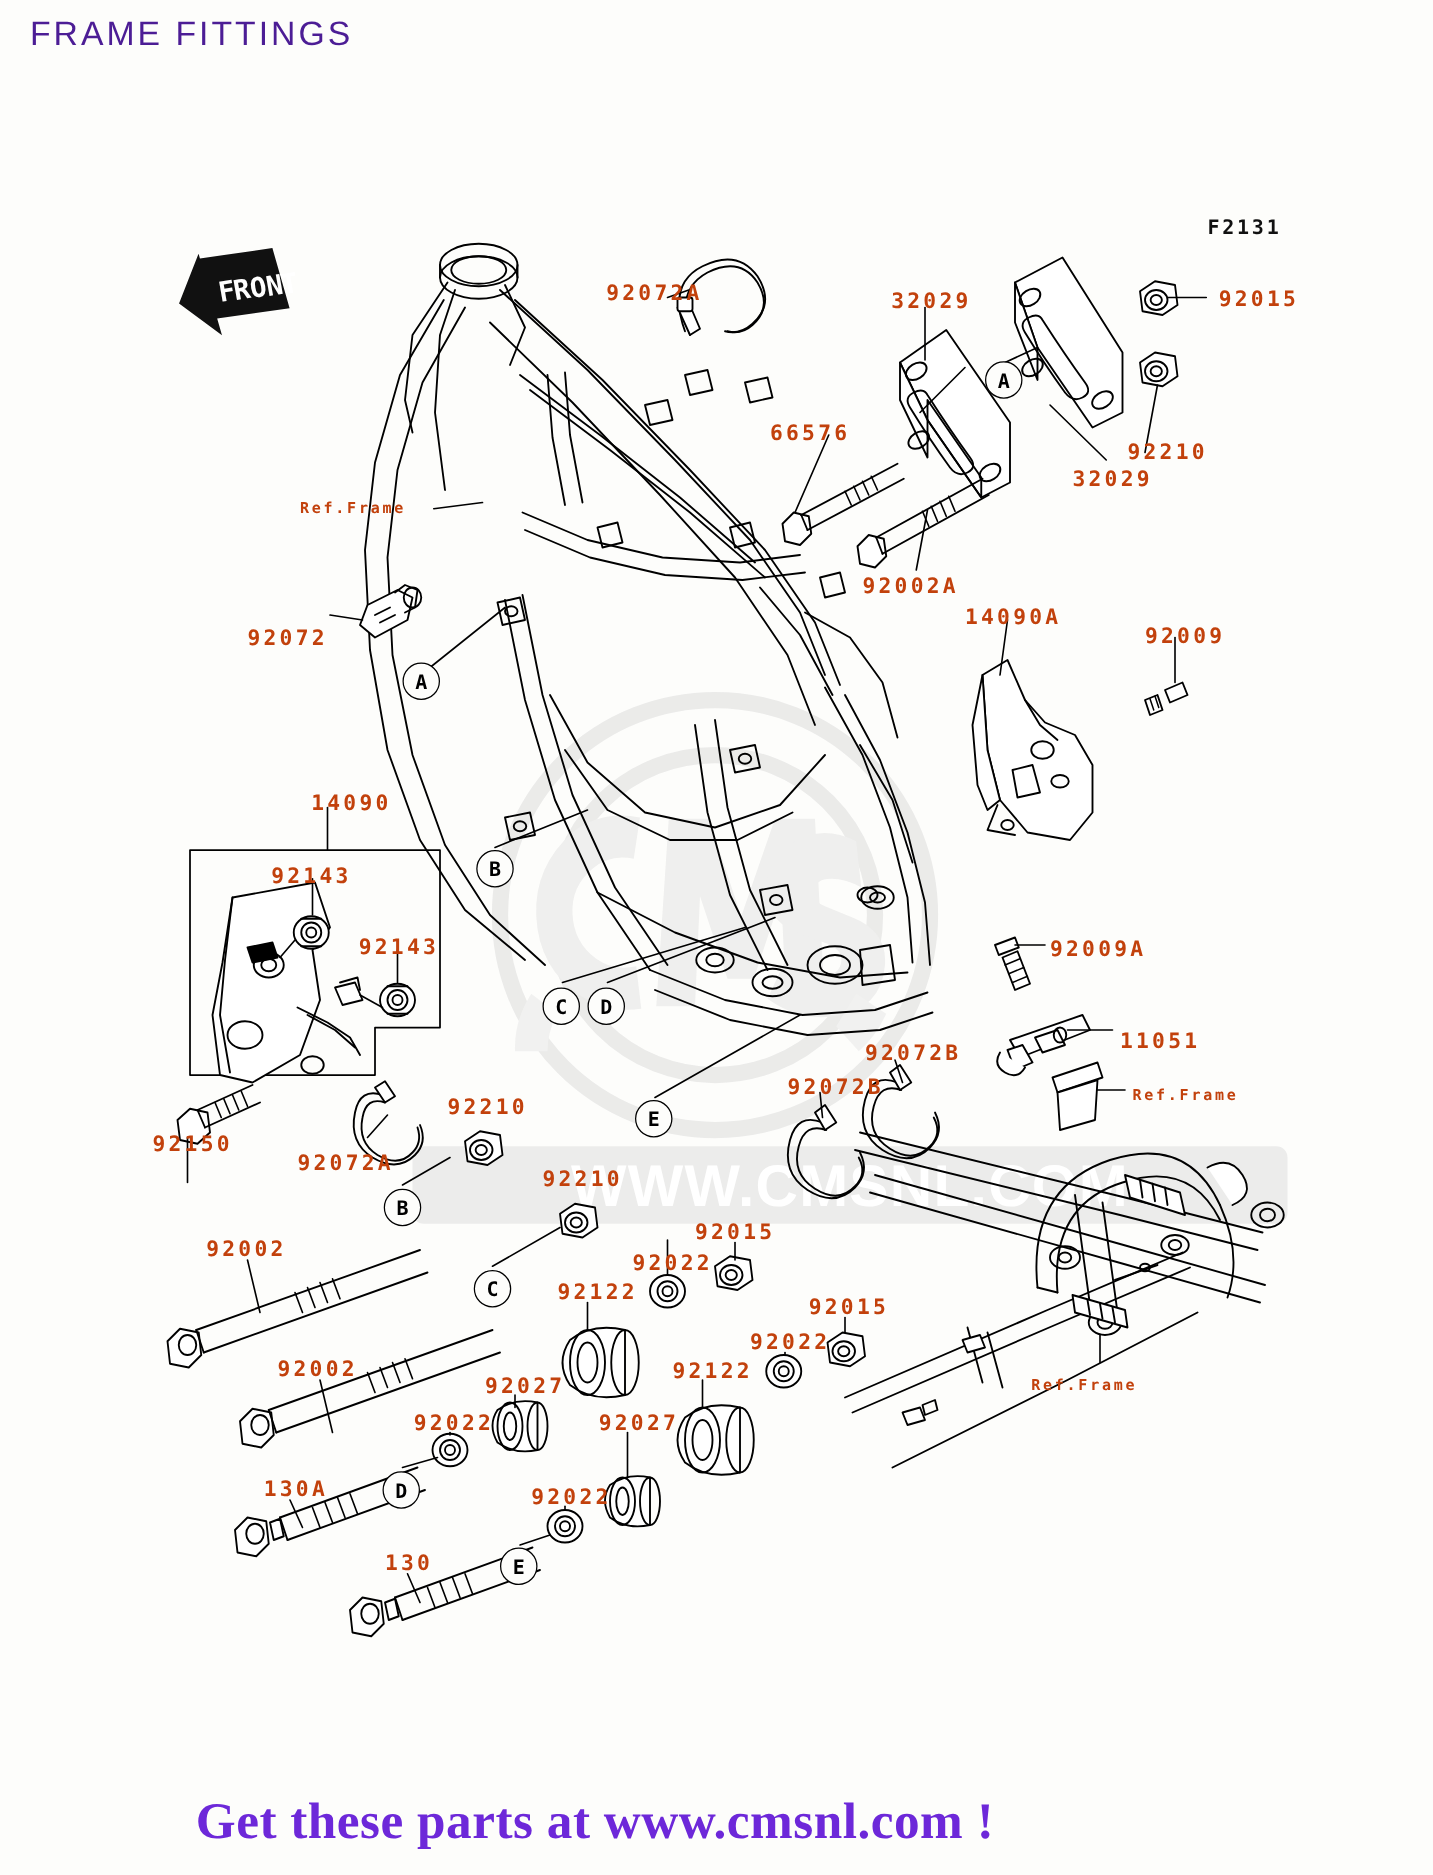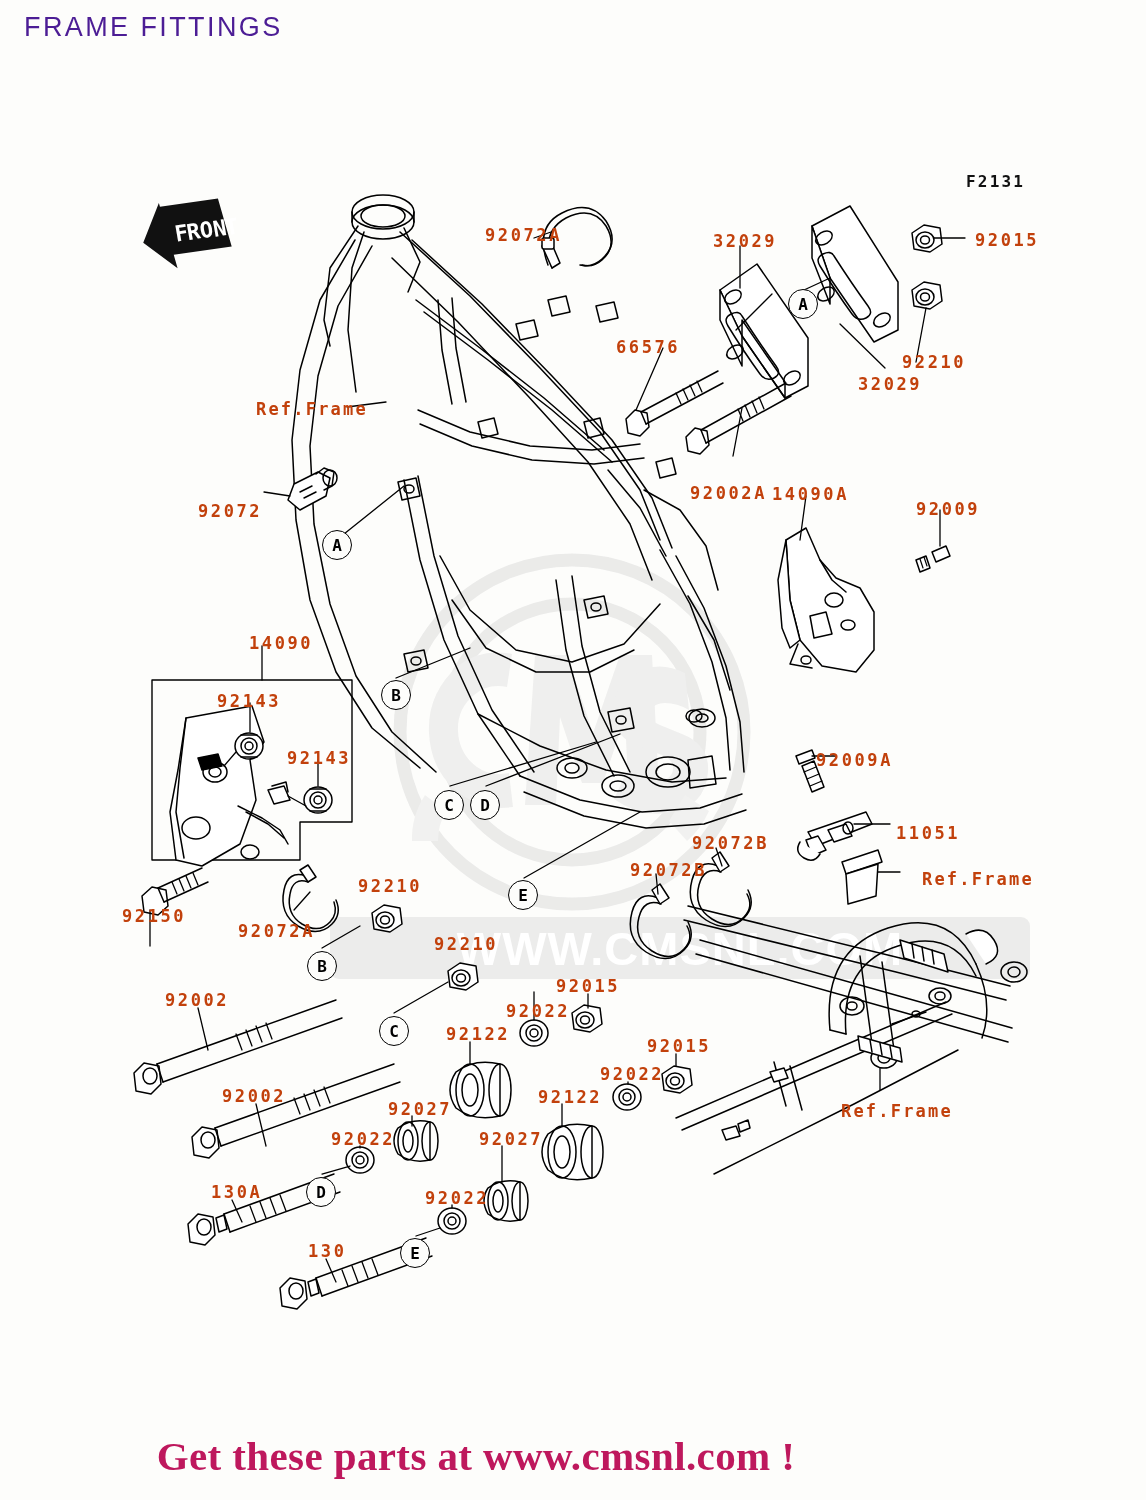--- a/index.html
+++ b/index.html
@@ -45,41 +45,41 @@
   
   .art{position:absolute;left:0;top:0;width:1146px;height:1500px;}
 
   
   .lbl{
     position:absolute;
     font-family:"DejaVu Sans Mono","Liberation Mono",monospace;
     font-size:17px;font-weight:bold;letter-spacing:2.6px;
     color:#c2410c;white-space:nowrap;
   }
-  .lbl.small{font-size:17px;letter-spacing:2.2px;margin-left:16px;}
+  .lbl.small{font-size:12px;letter-spacing:2.2px;}
 
   
   .callout{
     position:absolute;width:30px;height:30px;border-radius:50%;
     border:1.7px solid #000;background:#fdfdfb;
     display:flex;align-items:center;justify-content:center;
     font-family:"DejaVu Sans Mono","Liberation Mono",monospace;
     font-size:16px;font-weight:bold;color:#000;
     box-sizing:border-box;
   }
 
   
   .front-badge{position:absolute;left:138px;top:186px;width:100px;height:92px;}
 
   
   .banner{
     position:absolute;left:0;top:1432px;width:952px;
     text-align:center;
     font-family:"Liberation Serif","DejaVu Serif",serif;
-    font-weight:bold;font-size:41px;color:#be185d;
+    font-weight:bold;font-size:41px;color:#6d28d9;
     letter-spacing:.4px;white-space:nowrap;
   }
 </style>
 </head>
 <body>
 
 <div id="page">
 
   <div class="page-title">FRAME FITTINGS</div>
   <div class="ref-code">F2131</div>
@@ -562,28 +562,28 @@
   </svg>
 
   <div id="labels">
       <div class="lbl" style="left: 485px; top: 225px;">92072A</div>
       <div class="lbl" style="left: 713px; top: 231px;">32029</div>
       <div class="lbl" style="left: 975px; top: 230px;">92015</div>
       <div class="lbl" style="left: 616px; top: 337px;">66576</div>
       <div class="lbl" style="left: 902px; top: 352px;">92210</div>
       <div class="lbl" style="left: 858px; top: 374px;">32029</div>
       <div class="lbl small" style="left: 240px; top: 399px;">Ref.Frame</div>
-      <div class="lbl" style="left: 690px; top: 459px; margin-top: 24px;">92002A</div>
+      <div class="lbl" style="left: 690px; top: 459px;">92002A</div>
       <div class="lbl" style="left: 772px; top: 484px;">14090A</div>
       <div class="lbl" style="left: 198px; top: 485px; margin-top: 16px;">92072</div>
       <div class="lbl" style="left: 916px; top: 499px;">92009</div>
       <div class="lbl" style="left: 227px; top: 633px; margin-left: 22px;">14090</div>
       <div class="lbl" style="left: 217px; top: 691px;">92143</div>
       <div class="lbl" style="left: 287px; top: 748px;">92143</div>
-      <div class="lbl" style="left: 816px; top: 750px;">92009A</div>
+      <div class="lbl" style="left: 840px; top: 750px;">92009A</div>
       <div class="lbl" style="left: 896px; top: 823px;">11051</div>
       <div class="lbl" style="left: 692px; top: 833px;">92072B</div>
       <div class="lbl" style="left: 630px; top: 860px;">92072B</div>
       <div class="lbl small" style="left: 906px; top: 869px;">Ref.Frame</div>
       <div class="lbl" style="left: 358px; top: 876px;">92210</div>
       <div class="lbl" style="left: 238px; top: 921px;">92072A</div>
       <div class="lbl" style="left: 434px; top: 934px;">92210</div>
       <div class="lbl" style="left: 122px; top: 906px;">92150</div>
       <div class="lbl" style="left: 556px; top: 976px;">92015</div>
       <div class="lbl" style="left: 165px; top: 990px;">92002</div>

